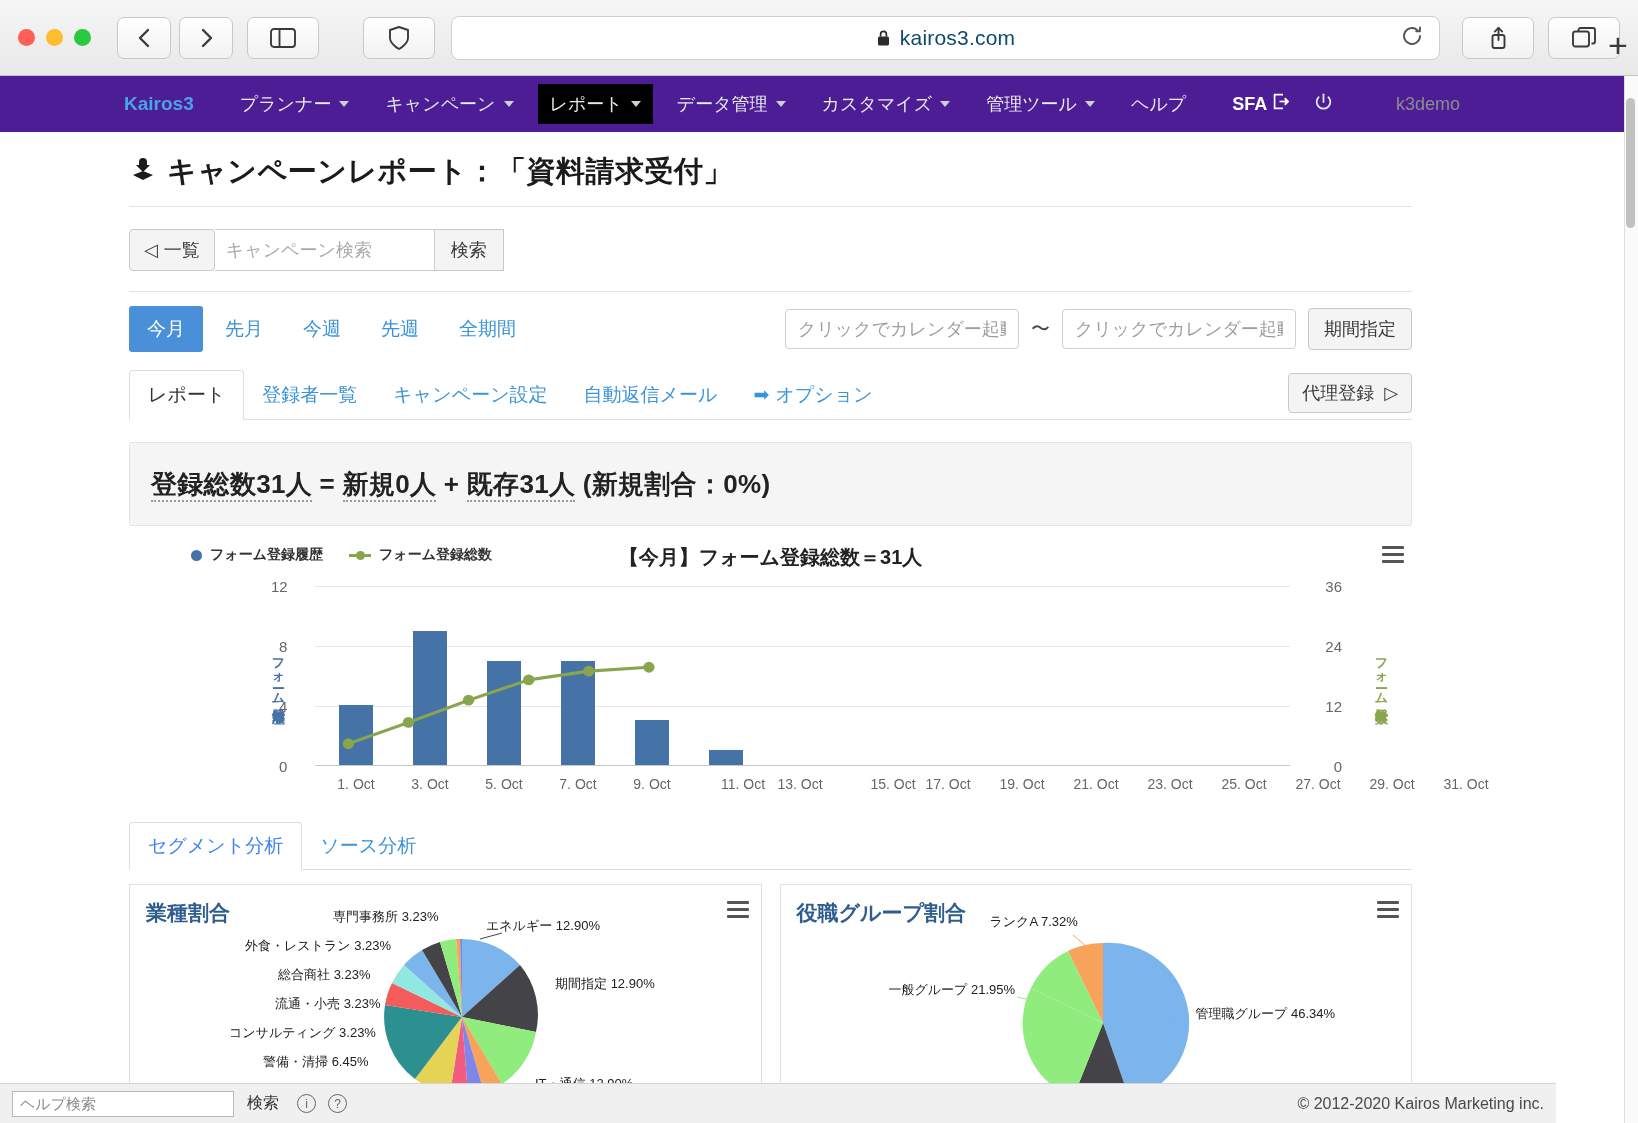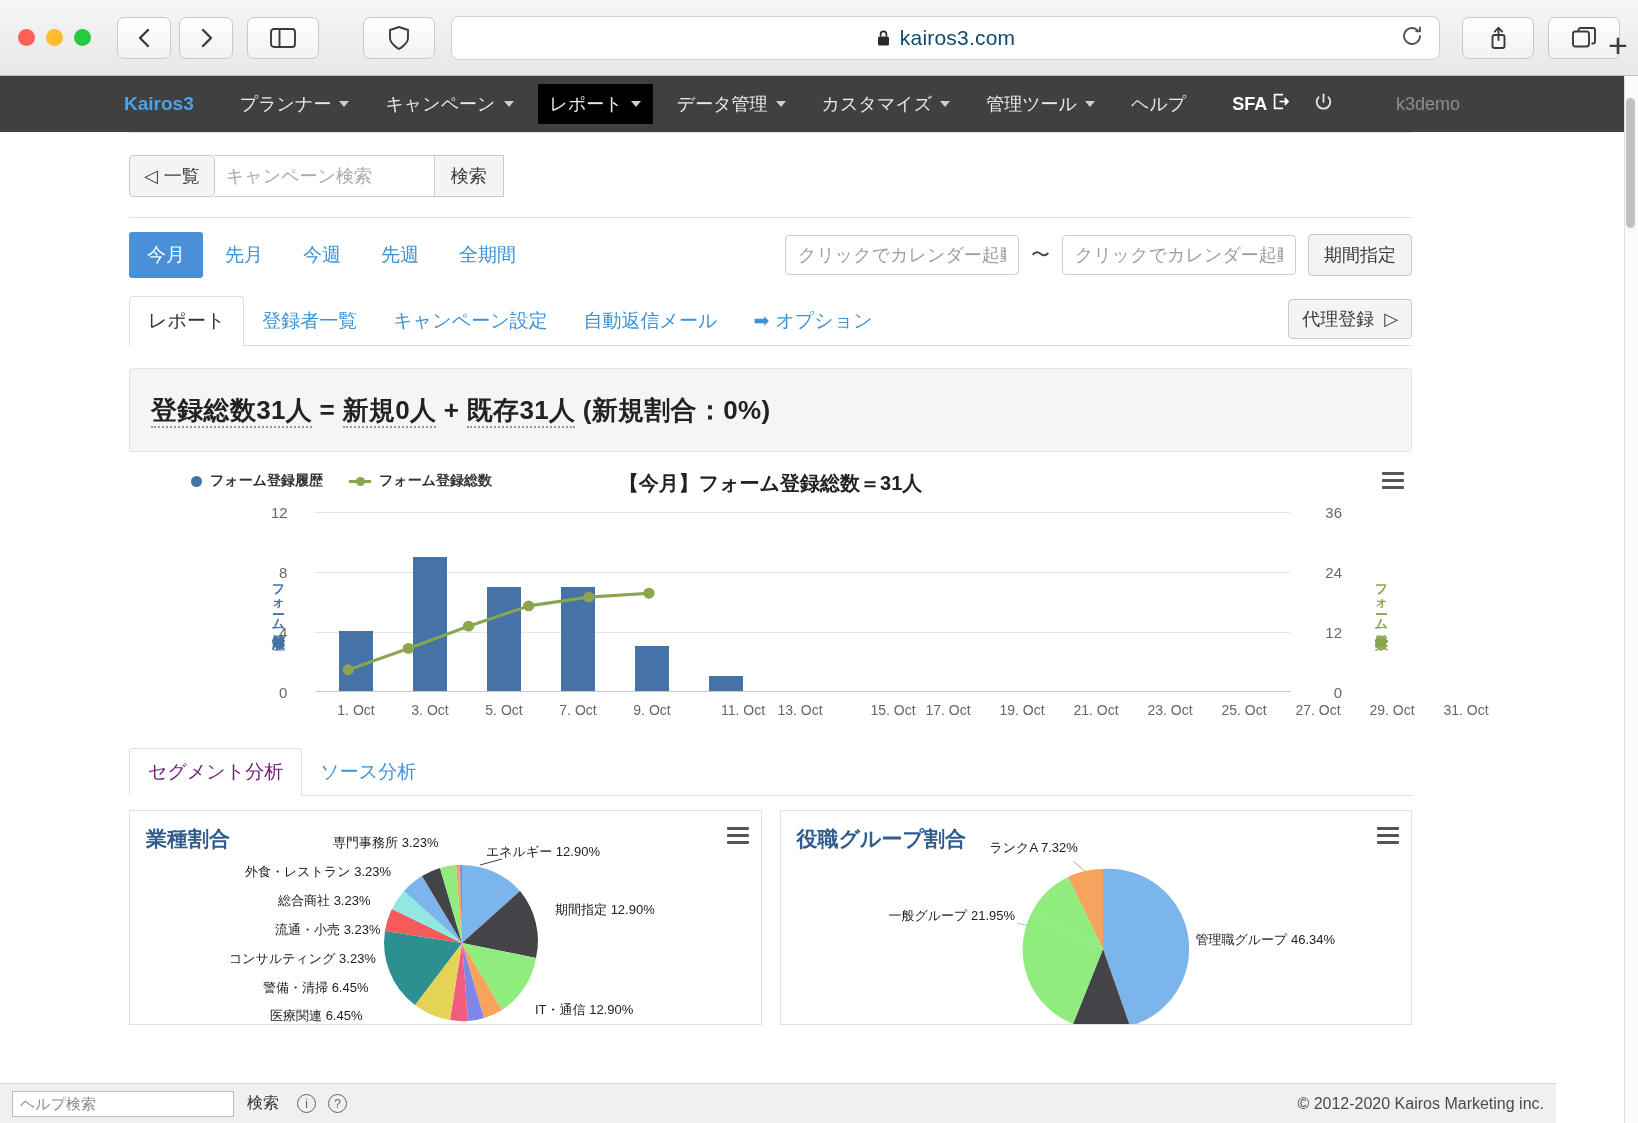--- a/index.html
+++ b/index.html
@@ -47,21 +47,21 @@
 
   .right-btns{ display:flex; gap:14px; margin-left:6px; }
 
   .plus-btn{
     position:absolute; right:-0px; top:28px; font-size:34px; color:#3c3c3c; line-height:1;
     width:40px; text-align:center;
   }
 
   
   .app-nav {
-    height:56px; background:#404040; display:flex; align-items:center;
+    height:56px; background:#4c1d95; display:flex; align-items:center;
     padding-left:124px; position:relative;
   }
   .brand { color:#4aa3e8; font-size:19px; font-weight:bold; margin-right:34px; }
   .nav-item {
     color:#e9e9e9; font-size:18px; padding:8px 12px; margin-right:12px;
     display:flex; align-items:center; gap:8px; white-space:nowrap;
   }
   .nav-item.active { background:#000000; }
   .caret { border-left:5px solid transparent; border-right:5px solid transparent; border-top:6px solid #cfcfcf; display:inline-block; }
   .nav-sfa { color:#fff; font-size:18px; font-weight:bold; display:flex; align-items:center; gap:6px; margin-left:12px; padding:6px 10px;}
@@ -166,21 +166,21 @@
     position:absolute; right:22px; top:50%; transform:translateY(-50%);
     writing-mode:vertical-rl; font-size:13px; color:#89a54e; font-weight:bold; letter-spacing:1px;
   }
   .ytick { position:absolute; font-size:15px; color:#666; }
   .xtick { position:absolute; font-size:14px; color:#666; transform:translateX(-50%); white-space:nowrap;}
 
   
   .seg-tabs { display:flex; align-items:flex-end; border-bottom:1px solid #dedede; height:46px; margin-top:14px;}
   .seg-tab { font-size:19px; color:#3b93d9; padding:10px 18px; }
   .seg-tab.active{
-    color:#701a75; background:#fff; border:1px solid #dedede; border-bottom:1px solid #fff;
+    color:#3b82f6; background:#fff; border:1px solid #dedede; border-bottom:1px solid #fff;
     border-radius:4px 4px 0 0; margin-bottom:-1px;
   }
 
   .pies { display:flex; gap:18px; margin-top:14px; }
   .pie-card { flex:1; border:1px solid #e0e0e0; background:#fff; height:215px; position:relative; padding:14px 16px; overflow:hidden;}
   .pie-title { font-size:21px; font-weight:bold; color:#2f5d8e; }
   .pie-burger { position:absolute; right:12px; top:16px; width:22px; display:flex; flex-direction:column; gap:4px;}
   .pie-burger span{ display:block; height:3px; background:#555; border-radius:1px;}
   .pie-svg { position:absolute; }
   .pie-lbl { position:absolute; font-size:13px; color:#222; white-space:nowrap; }
@@ -328,20 +328,29 @@
         </svg>
     </span>
   </div>
 
   <div class="nav-user">k3demo</div>
 </div>
 
 <div class="page">
 <div class="container">
 
+  <div class="page-title">
+    <span>
+      <svg width="28" height="28" viewBox="0 0 28 28">
+            <path d="M14 3 a4 4 0 0 1 4 4 v3 h3 l-7 7 l-7 -7 h3 v-3 a4 4 0 0 1 4 -4 z" fill="#1b1b1b"></path>
+            <path d="M4 20 l10 5 l10 -5 l-10 -4 z" fill="#1b1b1b"></path>
+          </svg>
+    </span>
+    <span>キャンペーンレポート：「資料請求受付」</span>
+  </div>
   <hr class="sep">
 
   <div class="search-row">
     <div class="btn-list">
       <span>◁</span>
       <span>一覧</span>
     </div>
     <input class="search-input" value="" placeholder="キャンペーン検索" style="">
     <button class="btn-search">検索</button>
   </div>

